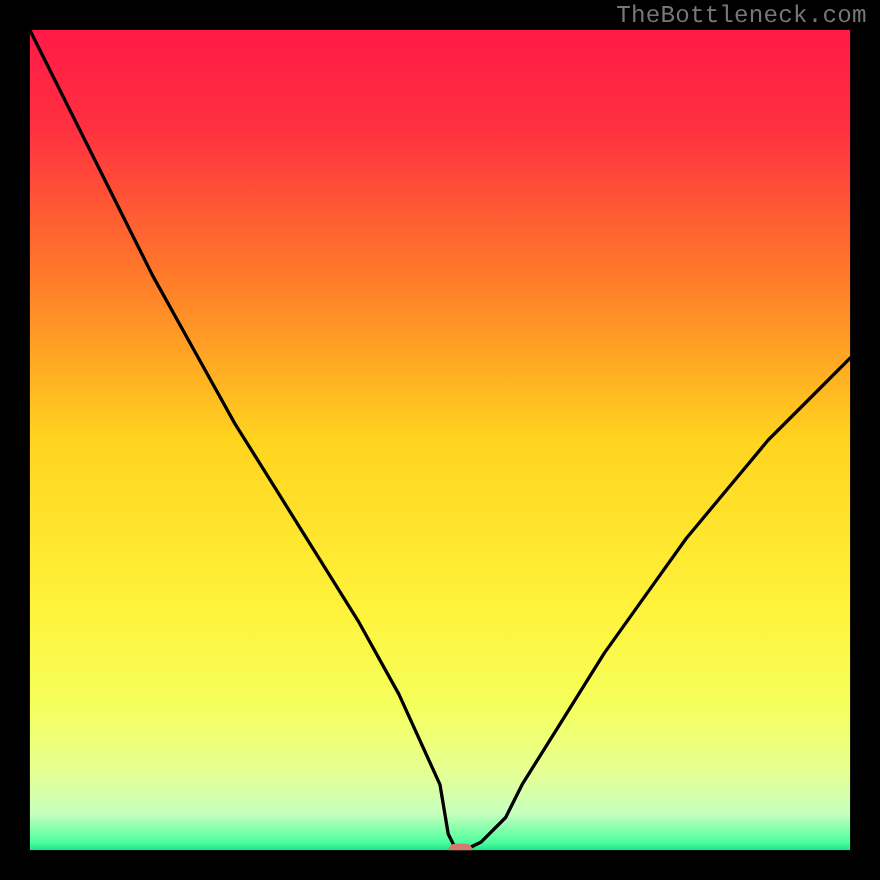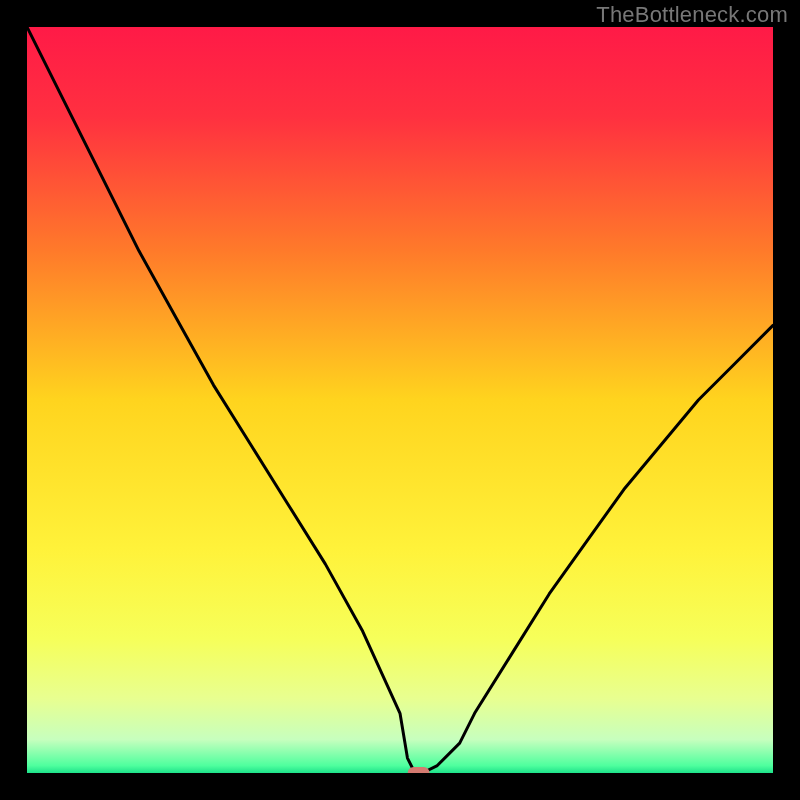--- a/index.html
+++ b/index.html
@@ -9,20 +9,21 @@
     width: 800px;
     height: 800px;
     overflow: hidden;
     font-family: Arial, Helvetica, sans-serif;
   }
   .frame {
     position: relative;
     width: 800px;
     height: 800px;
     background: #000;
+    font-family: Liberation Mono, monospace;
   }
   .watermark {
     position: absolute;
     top: 2px;
     right: 12px;
     color: #777;
     font-size: 22px;
     font-weight: 500;
     letter-spacing: 0.2px;
     z-index: 5;

